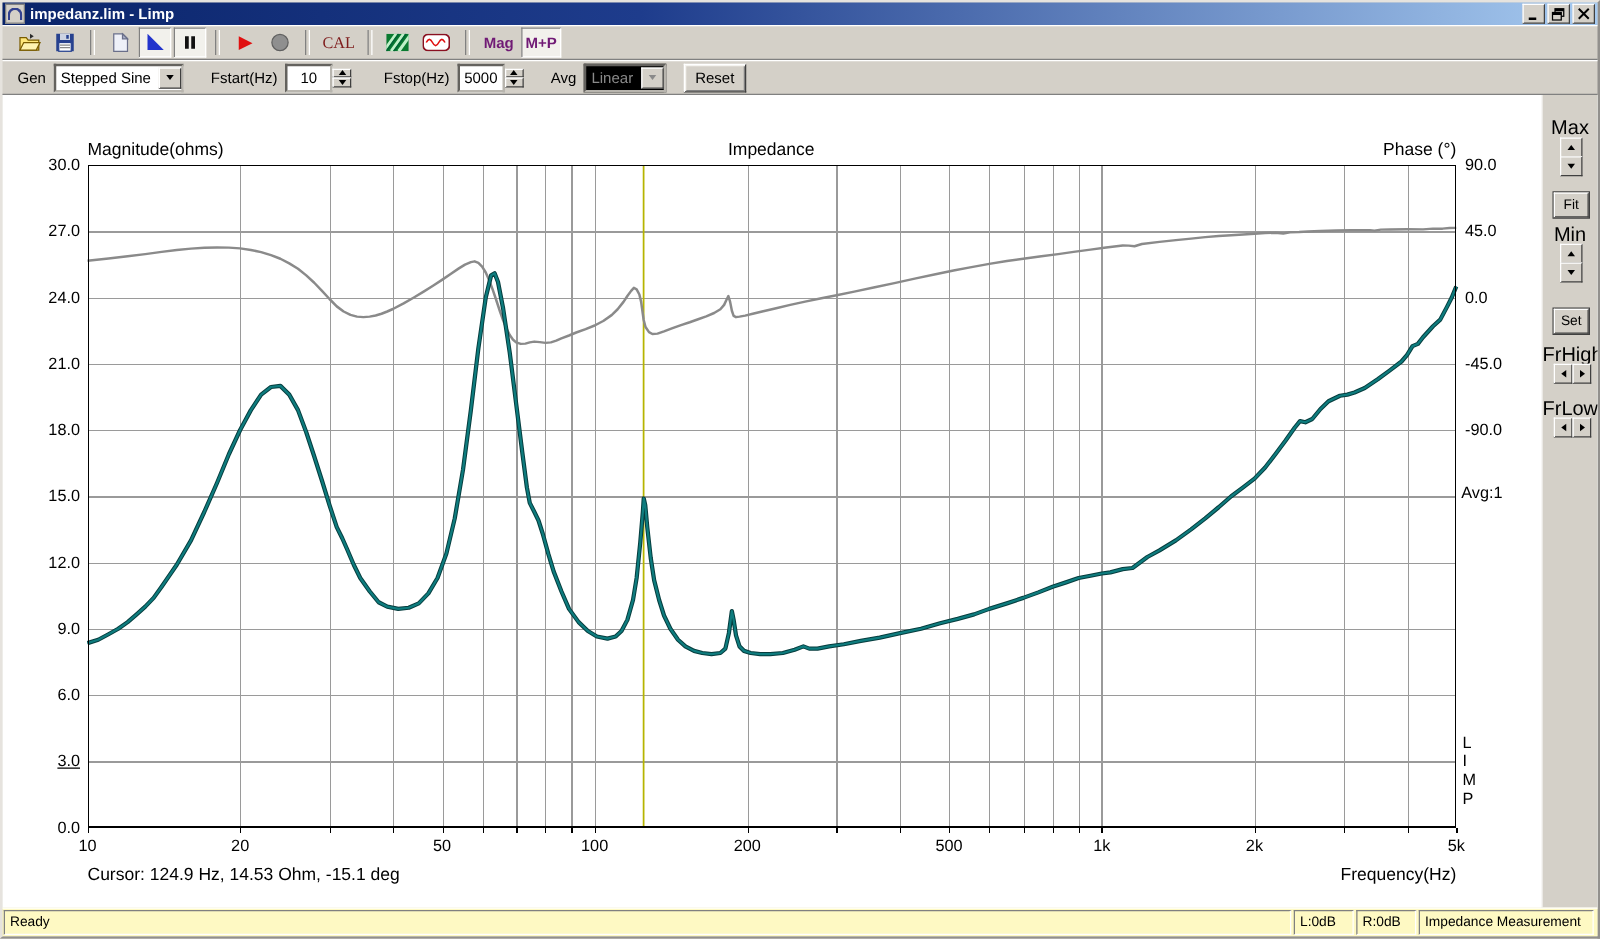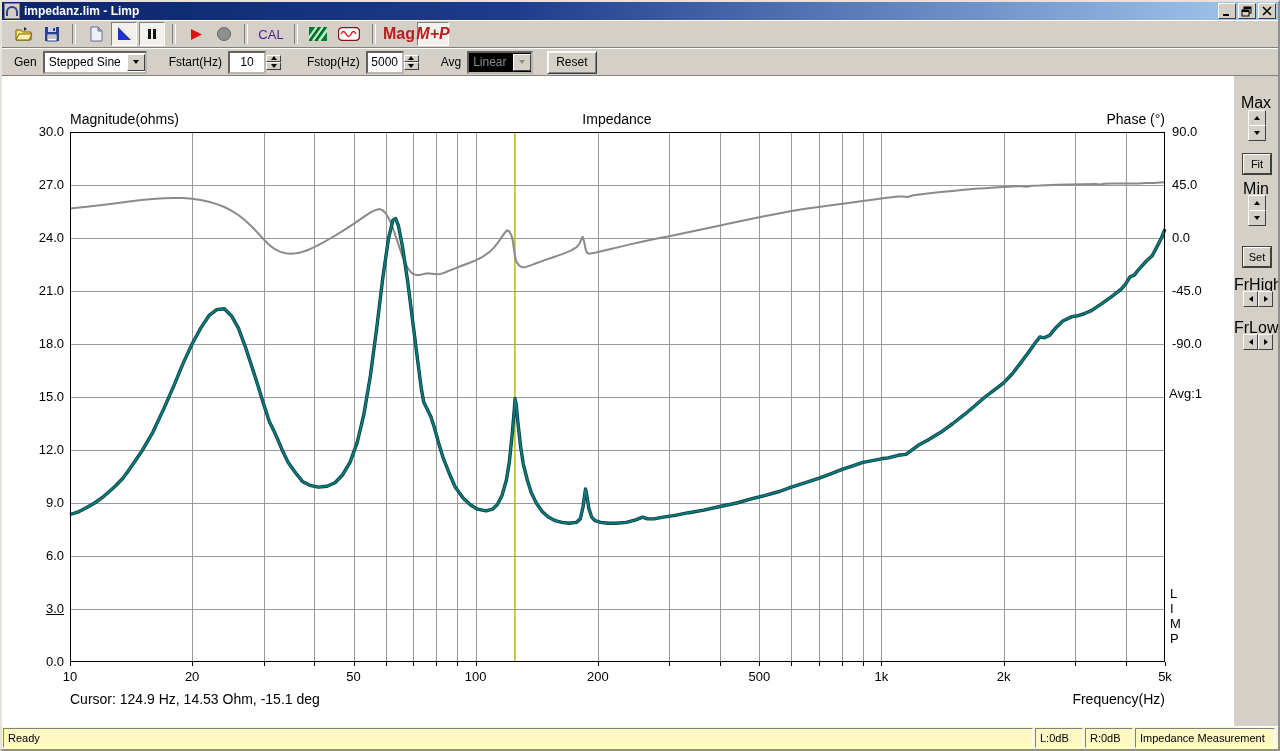--- a/index.html
+++ b/index.html
@@ -19,25 +19,25 @@
           margin-left:2px;position:relative;flex:none;}
   .winbtn svg{position:absolute;inset:0;}
   
   .menubar{height:19px;display:flex;align-items:center;padding-left:1px;flex:none;border-bottom:1px solid #d4d0c8;}
   .menu-item{padding:2px 7px 3px 7px;}
   
   .toolbar{height:26px;display:flex;align-items:center;padding-left:8px;flex:none;
            border-top:1px solid #fff;border-bottom:1px solid #808080;}
   .tbtn{width:24px;height:22px;display:flex;align-items:center;justify-content:center;
         border:1px solid transparent;margin:0 1px;flex:none;}
-  .tbtn.pressed{border-color:#808080 #fff #fff #808080;background:#f2f1ec;font-style:italic;}
+  .tbtn.pressed{border-color:#808080 #fff #fff #808080;background:#f2f1ec;}
   .tbtn.wide{width:30px;}
   .tsep{width:2px;height:20px;border-left:1px solid #808080;border-right:1px solid #fff;margin:0 6px;flex:none;}
-  .tlabel{font-weight:bold;color:#b91c1c;font-size:16px;}
-  .callabel{font-size:13px;color:#4c1d95;font-family:Liberation Sans, sans-serif;}
+  .tlabel{font-weight:bold;color:#701a75;font-size:12px;}
+  .callabel{font-size:13px;color:#7f1d1d;font-family:Liberation Serif, serif;}
   
   .genbar{height:26px;display:flex;align-items:center;flex:none;padding-left:8px;
           border-top:1px solid #fff;border-bottom:1px solid #808080;}
   .glabel{margin:0 6px 0 4px;}
   .combo{height:19px;background:#fff;border:2px inset #b8b5ae;display:flex;align-items:center;}
   .combo .cval{padding:0 4px;flex:1;white-space:nowrap;}
   .combo .cbtn{width:16px;height:15px;background:#d4d0c8;border:1px solid;border-color:#fff #404040 #404040 #fff;
                display:flex;align-items:center;justify-content:center;flex:none;}
   .combo.disabled{background:#000000;color:#8a8a8a;}
   .arrow-down{width:0;height:0;border-left:3px solid transparent;border-right:3px solid transparent;border-top:4px solid #000;}

